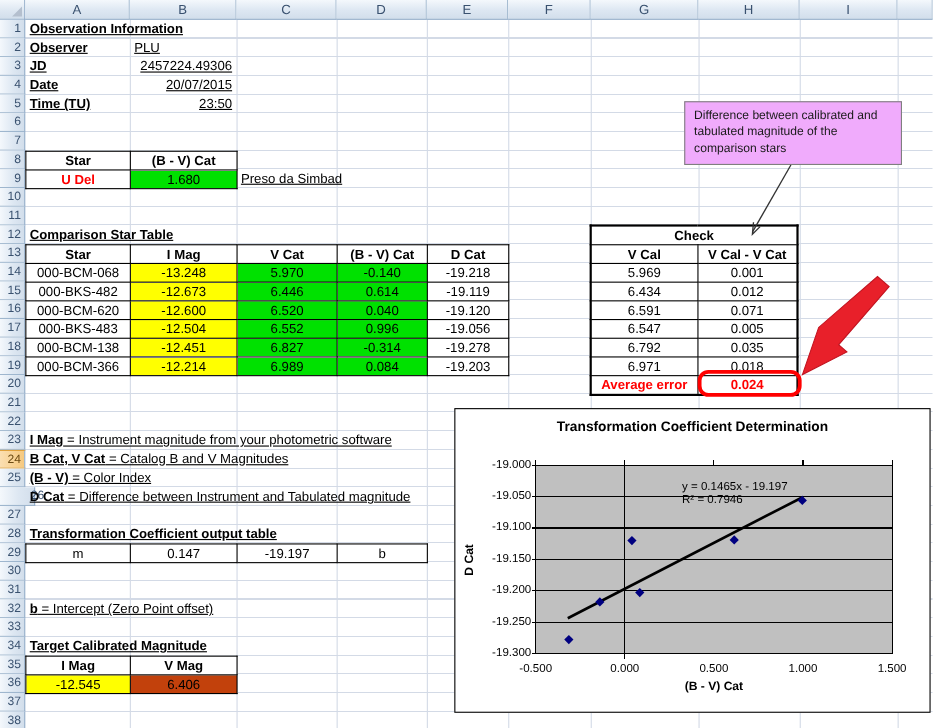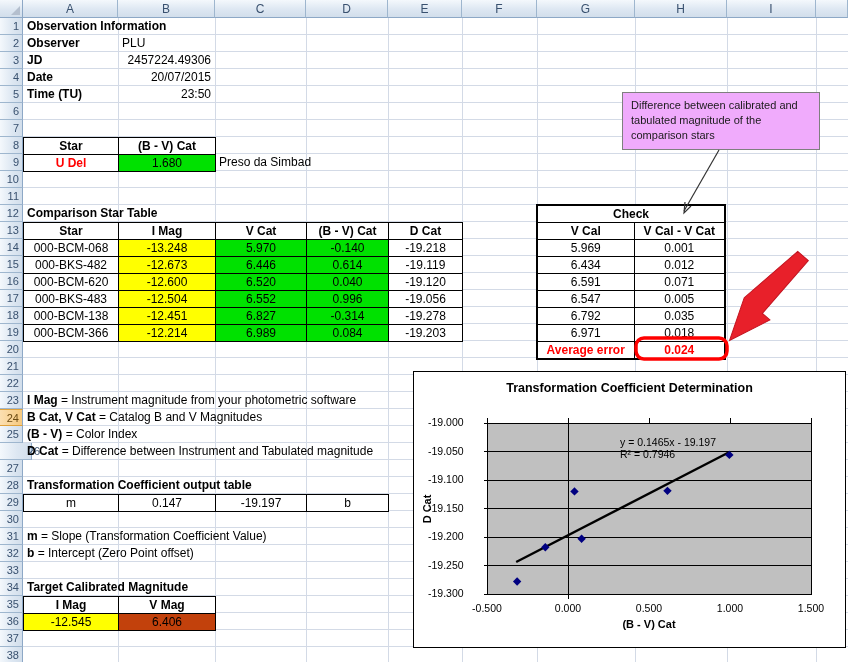--- a/index.html
+++ b/index.html
@@ -23,21 +23,21 @@
           border-right:1px solid #8DA8C6;border-bottom:1px solid #9EB6CE;
           color:#39516F;font-size:11px;}
   #row-headers .row-h.active{background:linear-gradient(to right,#FBDFB1,#F6C97F);
           border-bottom:1px solid #E0A23C;border-top:1px solid #E0A23C;color:#6B4A12;}
 
   .gridbg{position:absolute;left:23px;top:18px;width:825px;height:644px;
           background-image:repeating-linear-gradient(to bottom,transparent 0,transparent 16px,#D3DAE6 16px,#D3DAE6 17px);}
   .vline{position:absolute;top:0;width:1px;height:100%;background:#D3DAE6;}
 
   
-  .cell{position:absolute;height:17px;line-height:17px;white-space:nowrap;}
+  .cell{position:absolute;height:17px;line-height:17px;white-space:nowrap;text-decoration:underline;}
   .b{font-weight:bold}
   .r{text-align:right}
   .redtxt{color:#FF0000;font-weight:bold}
   table.xl{position:absolute;border-collapse:collapse;table-layout:fixed;
            font:12px "Liberation Sans",sans-serif;color:#000;background:#fff;}
   table.xl td{border:1px solid #000;height:16px;padding:0 2px;text-align:center;
            line-height:16px;white-space:nowrap;overflow:hidden;box-sizing:content-box;}
   table.xl.thick{border:2px solid #000;}
   td.tl{text-align:left;padding-left:3px}
   td.tr{text-align:right;padding-right:3px}
@@ -47,21 +47,21 @@
   .callout{position:absolute;left:622px;top:92px;width:198px;height:58px;box-sizing:border-box;
            background:#f0abfc;border:1px solid #7F7F7F;padding:5px 8px;
            font-size:11px;line-height:15px;color:#1a1a1a;z-index:40;}
 
   
   .chart{position:absolute;left:413px;top:371px;width:433px;height:277px;box-sizing:border-box;
          background:#fff;border:1px solid #000;z-index:30;}
   .chart-title{position:absolute;left:0;top:9px;width:100%;text-align:center;
          font-weight:bold;font-size:12.5px;}
   .plot-svg{position:absolute;left:65px;top:45px;}
-  .ytick{position:absolute;width:55px;left:14px;text-align:left;font-size:10.5px;height:13px;line-height:13px;}
+  .ytick{position:absolute;width:55px;left:14px;text-align:right;font-size:10.5px;height:13px;line-height:13px;}
   .xtick{position:absolute;width:60px;top:230px;text-align:center;font-size:10.5px;height:13px;line-height:13px;}
   .eq{position:absolute;left:206px;top:64px;font-size:10.5px;line-height:12px;z-index:2;}
   .xlabel{position:absolute;left:73px;top:246px;width:324px;text-align:center;font-weight:bold;font-size:11px;}
   .ylabel{position:absolute;left:2px;top:51px;width:22px;height:171px;display:flex;align-items:center;justify-content:center;}
   .ylabel span{transform:rotate(-90deg);font-weight:bold;font-size:11px;white-space:nowrap;}
 
   .overlay{position:absolute;left:0;top:0;pointer-events:none;z-index:50;}
 </style>
 </head>
 <body>
@@ -292,23 +292,20 @@
       </colgroup>
     <tbody>
         <tr>
       <td class="tl">m</td>
       <td class="tl">0.147</td>
       <td class="tr">-19.197</td>
       <td class="tl">b</td>
     </tr>
   </tbody>
     </table>
-  <div class="cell" style="left:27px;top:528px">
-    <span class="b">m</span><span> = Slope (Transformation Coefficient Value)</span>
-  </div>
   <div class="cell" style="left:27px;top:545px">
     <span class="b">b</span><span> = Intercept (Zero Point offset)</span>
   </div>
 
   <div class="cell b" style="left:27px;top:579px">Target Calibrated Magnitude</div>
   <table class="xl" style="left:23px;top:596px">
     <colgroup>
         <col style="width:95px">
         <col style="width:97px">
       </colgroup>

